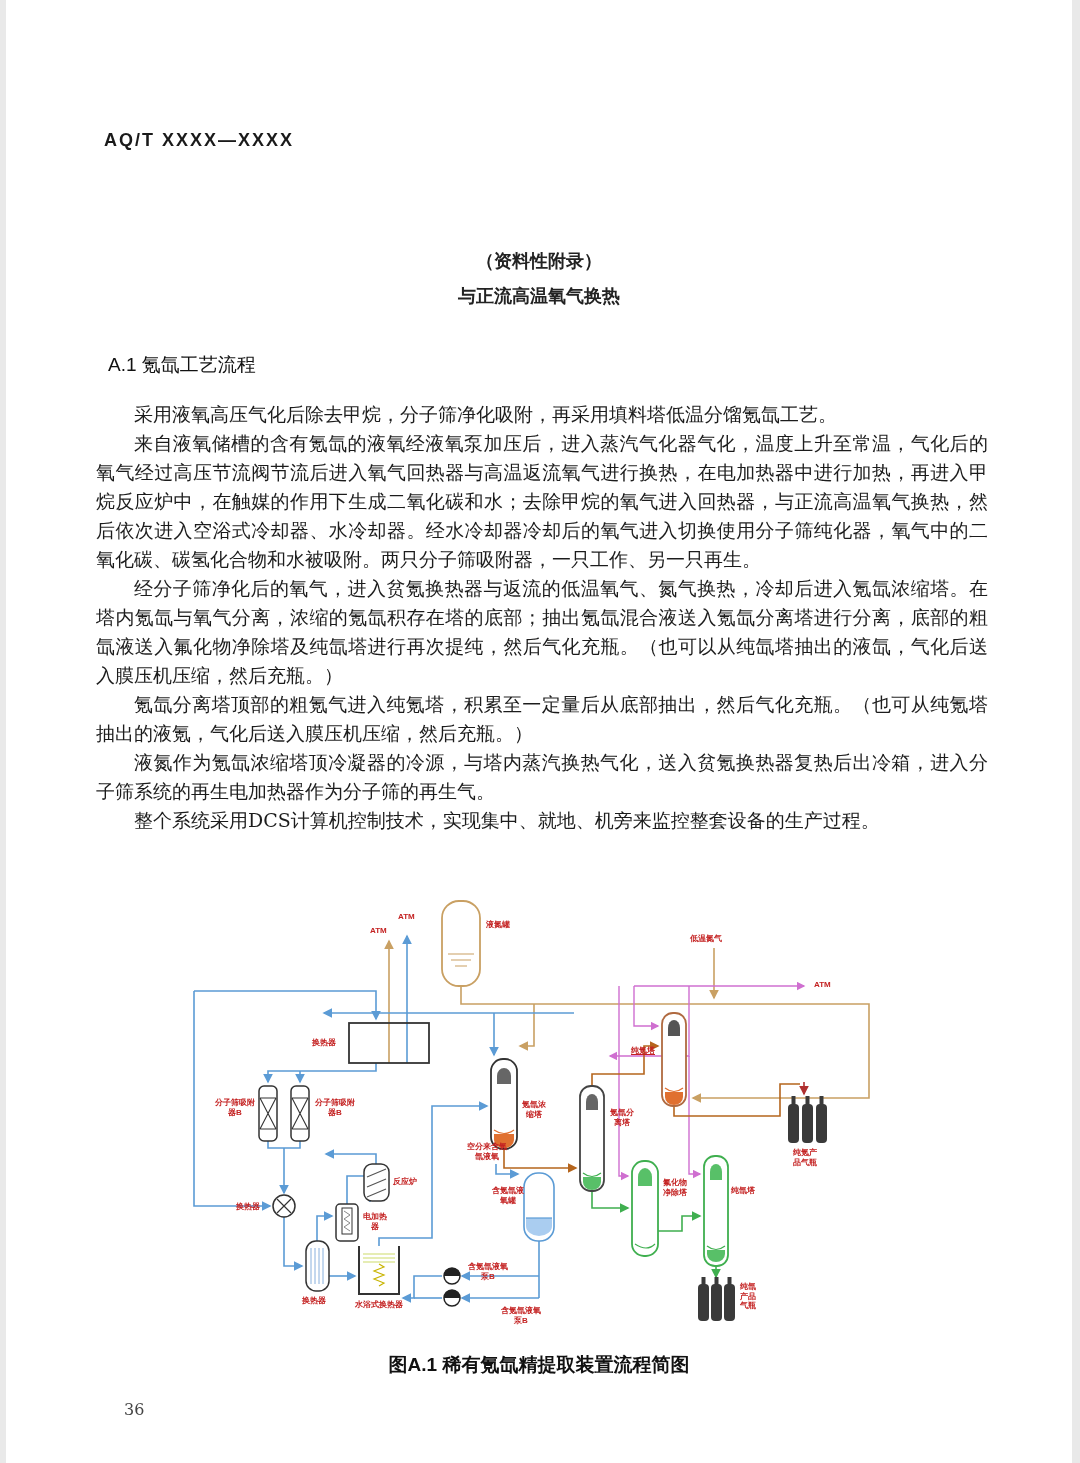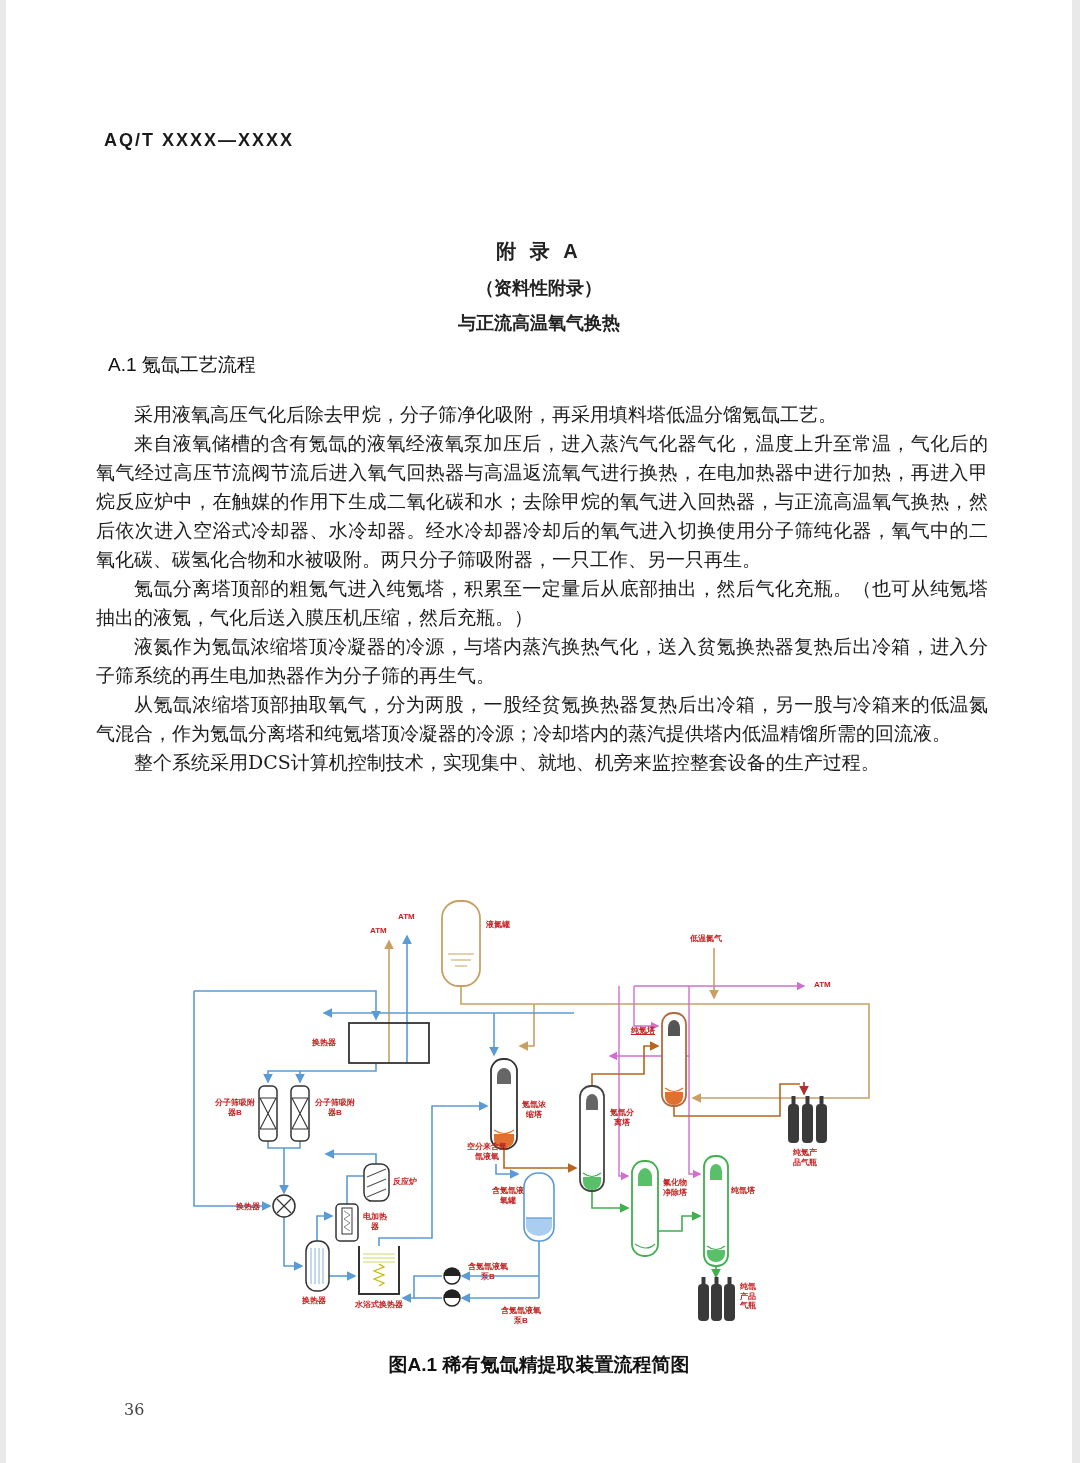--- a/index.html
+++ b/index.html
@@ -55,33 +55,32 @@
   }
 </style>
 </head>
 <body>
 
 <div class="page">
 
   <div class="std-code">AQ/T XXXX—XXXX</div>
 
   <div class="appendix-title">
-    <div class="l1">附  录  A</div>
     <div class="l2">（资料性附录）</div>
     <div class="l3">与正流高温氧气换热</div>
   </div>
 
   <div class="section-heading">A.1  氪氙工艺流程</div>
 
   <div class="body-text">
     <p>采用液氧高压气化后除去甲烷，分子筛净化吸附，再采用填料塔低温分馏氪氙工艺。</p>
     <p>来自液氧储槽的含有氪氙的液氧经液氧泵加压后，进入蒸汽气化器气化，温度上升至常温，气化后的氧气经过高压节流阀节流后进入氧气回热器与高温返流氧气进行换热，在电加热器中进行加热，再进入甲烷反应炉中，在触媒的作用下生成二氧化碳和水；去除甲烷的氧气进入回热器，与正流高温氧气换热，然后依次进入空浴式冷却器、水冷却器。经水冷却器冷却后的氧气进入切换使用分子筛纯化器，氧气中的二氧化碳、碳氢化合物和水被吸附。两只分子筛吸附器，一只工作、另一只再生。</p>
+    <p>经分子筛净化后的氧气，进入贫氪换热器与返流的低温氧气、氮气换热，冷却后进入氪氙浓缩塔。在塔内氪氙与氧气分离，浓缩的氪氙积存在塔的底部；抽出氪氙混合液送入氪氙分离塔进行分离，底部的粗氙液送入氟化物净除塔及纯氙塔进行再次提纯，然后气化充瓶。（也可以从纯氙塔抽出的液氙，气化后送入膜压机压缩，然后充瓶。）</p>
     <p>氪氙分离塔顶部的粗氪气进入纯氪塔，积累至一定量后从底部抽出，然后气化充瓶。（也可从纯氪塔抽出的液氪，气化后送入膜压机压缩，然后充瓶。）</p>
     <p>液氮作为氪氙浓缩塔顶冷凝器的冷源，与塔内蒸汽换热气化，送入贫氪换热器复热后出冷箱，进入分子筛系统的再生电加热器作为分子筛的再生气。</p>
-    <p>从氪氙浓缩塔顶部抽取氧气，分为两股，一股经贫氪换热器复热后出冷箱，另一股与冷箱来的低温氮气混合，作为氪氙分离塔和纯氪塔顶冷凝器的冷源；冷却塔内的蒸汽提供塔内低温精馏所需的回流液。</p>
     <p>整个系统采用DCS计算机控制技术，实现集中、就地、机旁来监控整套设备的生产过程。</p>
   </div>
 
   <div class="diagram">
     <svg width="724" height="462" viewBox="0 0 724 462">
       <defs>
         <marker id="ab" markerWidth="7" markerHeight="7" refX="5" refY="3" orient="auto">
             <path d="M0,0L6,3L0,6z" fill="#5b9bd5"></path>
           </marker>
         <marker id="at" markerWidth="7" markerHeight="7" refX="5" refY="3" orient="auto">
@@ -276,21 +275,21 @@
     <div class="lbl nw" style="left:219px;top:291px;">反应炉</div>
     <div class="lbl" style="left:187px;top:326px;width:28px;">电加热器</div>
     <div class="lbl nw" style="left:128px;top:410px;">换热器</div>
     <div class="lbl" style="left:181px;top:414px;width:48px;">水浴式换热器</div>
     <div class="lbl" style="left:290px;top:256px;width:46px;">空分来含氪氙液氧</div>
     <div class="lbl" style="left:318px;top:300px;width:32px;">含氪氙液氧罐</div>
     <div class="lbl" style="left:292px;top:376px;width:44px;">含氪氙液氧泵B</div>
     <div class="lbl" style="left:292px;top:420px;width:44px;margin-left:33px;">含氪氙液氧泵B</div>
     <div class="lbl" style="left:346px;top:190px;width:28px;margin-top:24px;">氪氙浓缩塔</div>
     <div class="lbl" style="left:434px;top:222px;width:28px;">氪氙分离塔</div>
-    <div class="lbl nw" style="left:457px;top:140px;text-decoration:underline;">纯氪塔</div>
+    <div class="lbl nw" style="left:457px;top:160px;text-decoration:underline;">纯氪塔</div>
     <div class="lbl" style="left:487px;top:292px;width:28px;">氟化物净除塔</div>
     <div class="lbl nw" style="left:557px;top:300px;">纯氙塔</div>
     <div class="lbl" style="left:616px;top:262px;width:30px;">纯氪产品气瓶</div>
     <div class="lbl" style="left:564px;top:396px;width:20px;">纯氙产品气瓶</div>
   </div>
 
   <div class="figure-caption">图A.1  稀有氪氙精提取装置流程简图</div>
 
   <div class="page-number">36</div>
 

